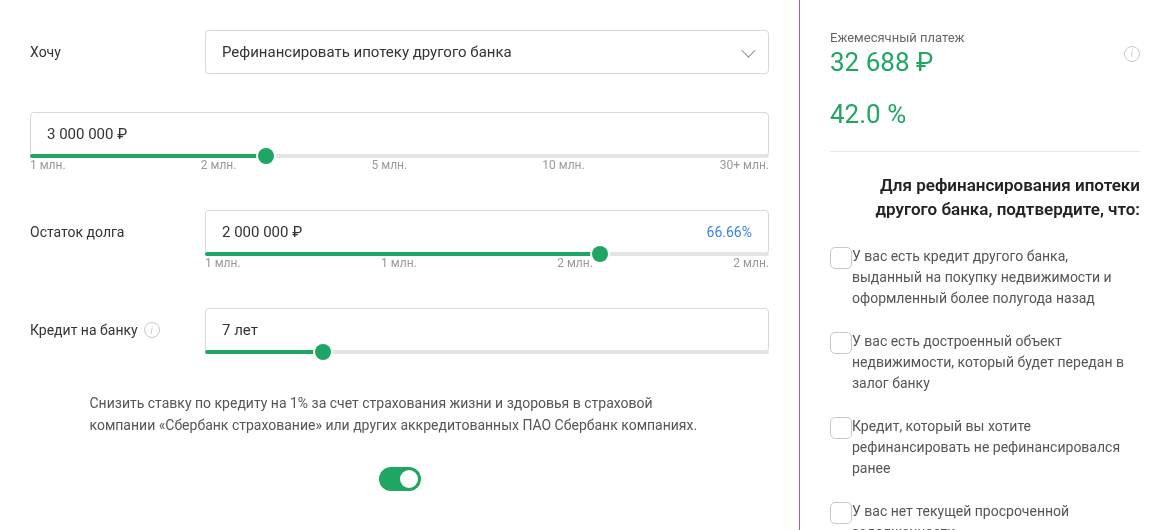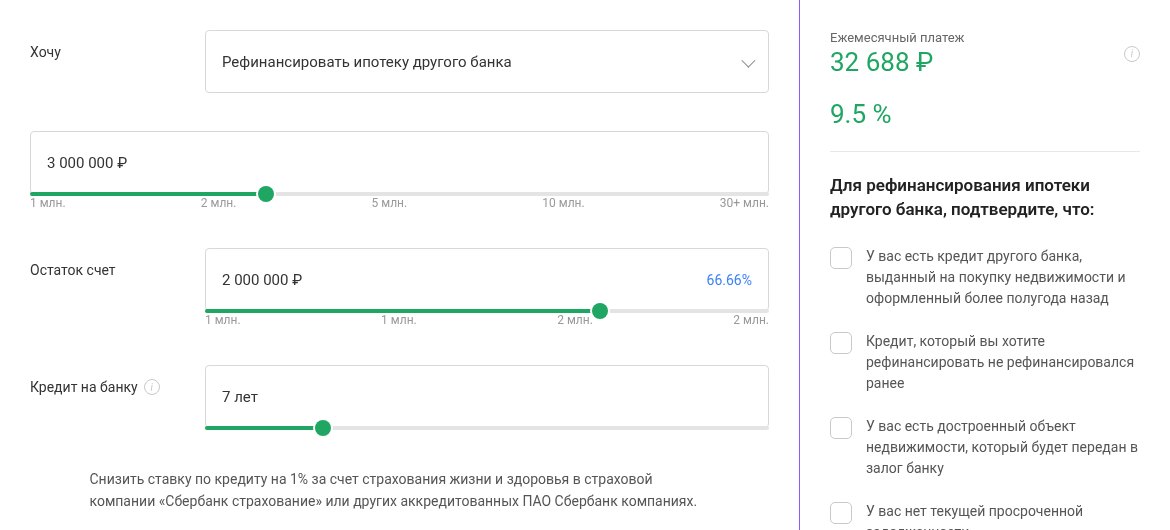--- a/index.html
+++ b/index.html
@@ -31,21 +31,21 @@
     padding-top: 14px;
     font-size: 14px;
     color: #333;
     display: flex;
     align-items: center;
     gap: 6px;
   }
   .form-control-wrap { flex: 1; }
   .select, .input {
     width: 100%;
-    height: 63px;
+    height: 44px;
     border: 1px solid #d8d8d8;
     border-radius: 4px;
     padding: 0 16px;
     font-size: 15px;
     color: #333;
     display: flex;
     align-items: center;
     justify-content: space-between;
     background: #fff;
     position: relative;
@@ -130,24 +130,24 @@
   .summary-value {
     font-size: 26px;
     color: #1fa663;
     font-weight: 400;
     display: flex; align-items: center; gap: 10px;
   }
   .summary-row-top { display:flex; justify-content: space-between; align-items:center; }
   .divider { height: 1px; background: #e8e8e8; margin: 18px 0 22px 0; }
   .confirm-title {
     font-size: 17px; font-weight: 600; color: #222;
-    line-height: 1.4; margin-bottom: 24px;
+    line-height: 1.4; margin-bottom: 24px; text-align: right;
   }
   .check-row {
-    display: flex; gap: 14px; margin-bottom: 22px;
+    display: flex; margin-bottom: 22px;
     align-items: flex-start;
   }
   .checkbox {
     width: 22px; height: 22px;
     border: 1.5px solid #c9c9c9;
     border-radius: 5px;
     flex-shrink: 0;
     margin-top: 1px;
   }
   .check-text {
@@ -183,21 +183,21 @@
           <span>1 млн.</span>
           <span>2 млн.</span>
           <span>5 млн.</span>
           <span>10 млн.</span>
           <span>30+ млн.</span>
         </div>
       </div>
     </div>
 
     <div class="form-row">
-      <div class="form-label">Остаток счет</div>
+      <div class="form-label">Остаток долга</div>
       <div class="form-control-wrap">
         <div class="input input-with-hint">
           <span>2 000 000 ₽</span>
           <span class="input-hint">66.66%</span>
         </div>
         <div class="slider-track">
           <div class="slider-fill" style="width:70%"></div>
           <div class="slider-thumb" style="left:70%"></div>
         </div>
         <div class="slider-ticks">
@@ -237,37 +237,37 @@
   <div class="right">
     <div class="summary-block summary-row-top">
       <div>
         <div class="summary-label">Ежемесячный платеж</div>
         <div class="summary-value">32 688 ₽</div>
       </div>
       <span class="info-icon">i</span>
     </div>
 
     <div class="summary-block">
-      <div class="summary-value">9.5 %</div>
+      <div class="summary-value">42.0 %</div>
     </div>
 
     <div class="divider"></div>
 
     <div class="confirm-title">Для рефинансирования ипотеки другого банка, подтвердите, что:</div>
 
     <div class="check-row">
       <div class="checkbox"></div>
       <div class="check-text">У вас есть кредит другого банка, выданный на покупку недвижимости и оформленный более полугода назад</div>
     </div>
     <div class="check-row">
       <div class="checkbox"></div>
+      <div class="check-text">У вас есть достроенный объект недвижимости, который будет передан в залог банку</div>
+    </div>
+    <div class="check-row">
+      <div class="checkbox"></div>
       <div class="check-text">Кредит, который вы хотите рефинансировать не рефинансировался ранее</div>
-    </div>
-    <div class="check-row">
-      <div class="checkbox"></div>
-      <div class="check-text">У вас есть достроенный объект недвижимости, который будет передан в залог банку</div>
     </div>
     <div class="check-row">
       <div class="checkbox"></div>
       <div class="check-text">У вас нет текущей просроченной задолженности</div>
     </div>
   </div>
 </div>
 
 </body></html>

